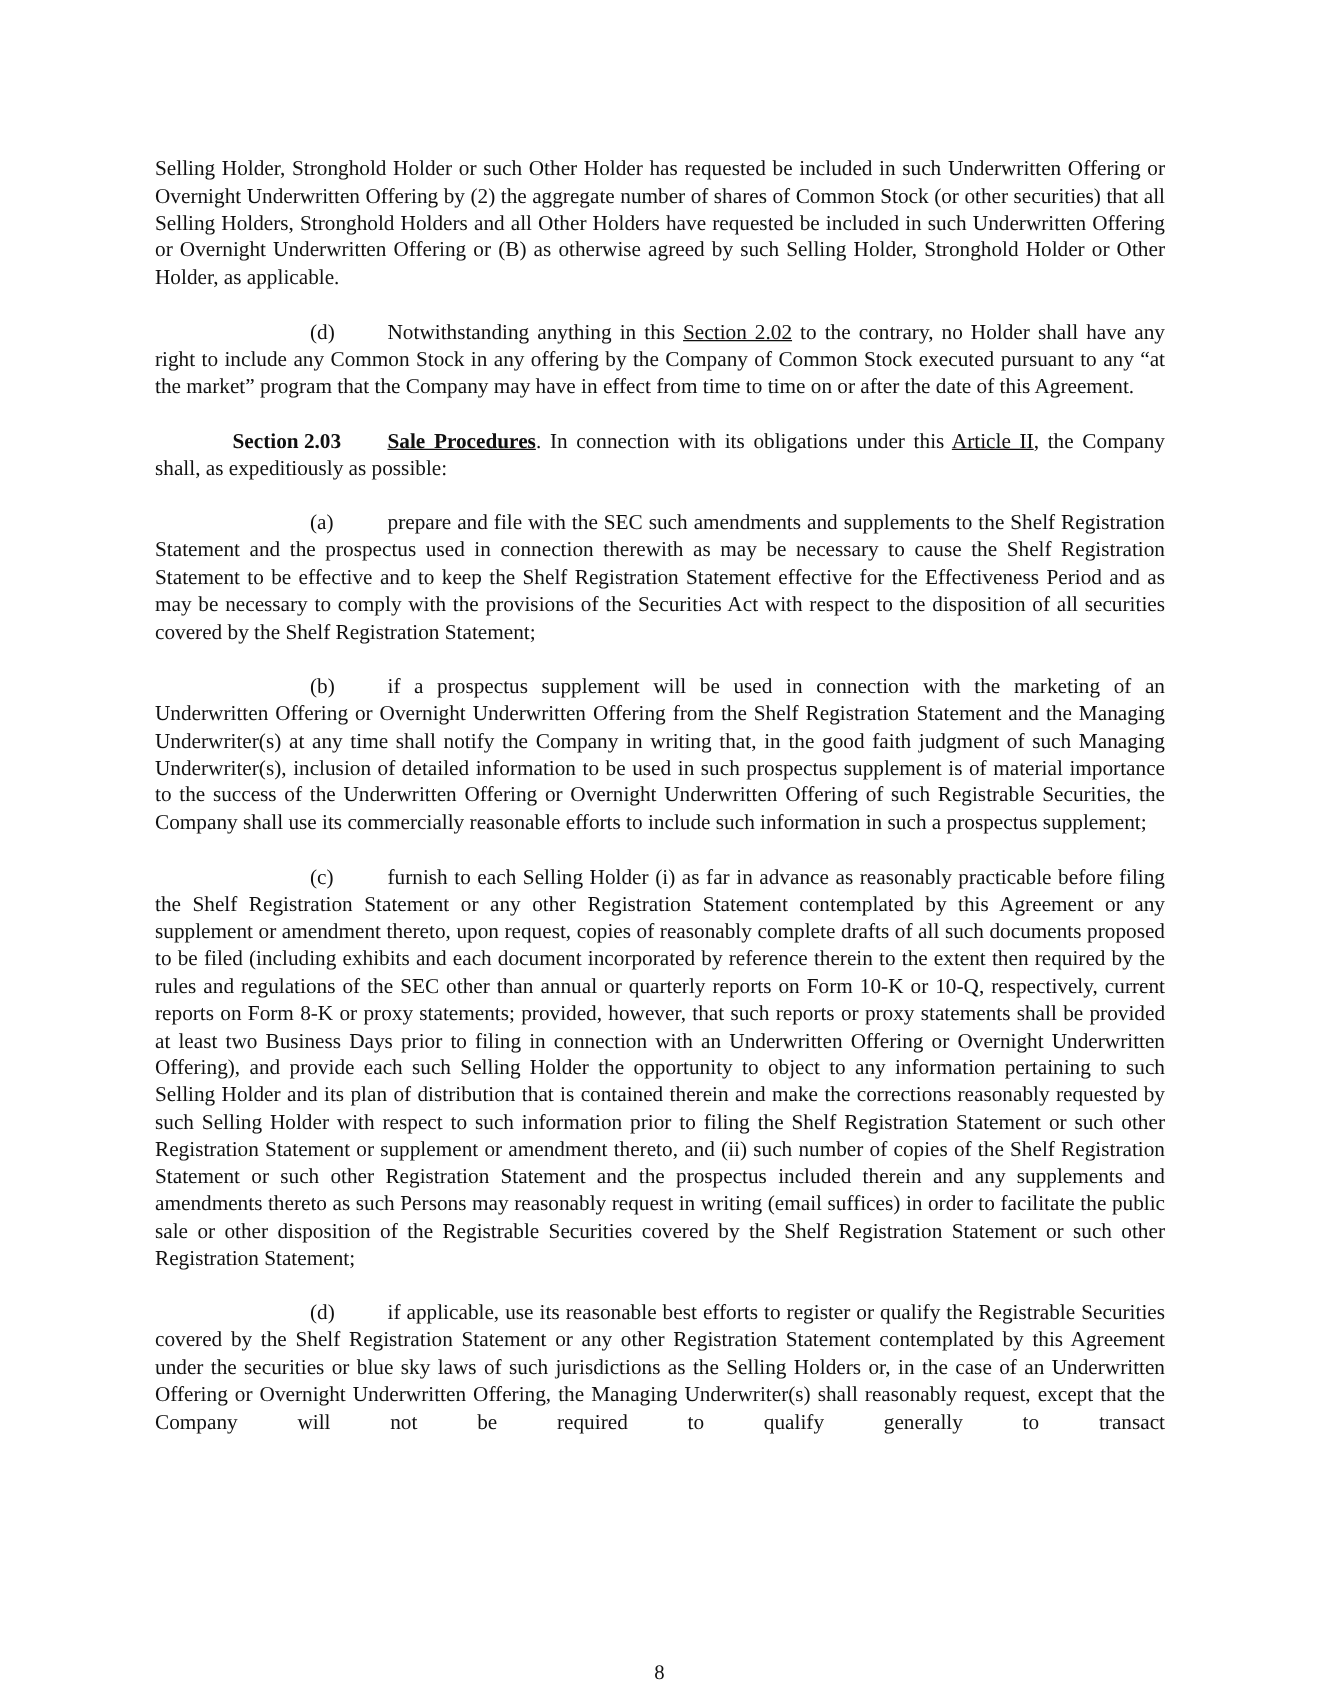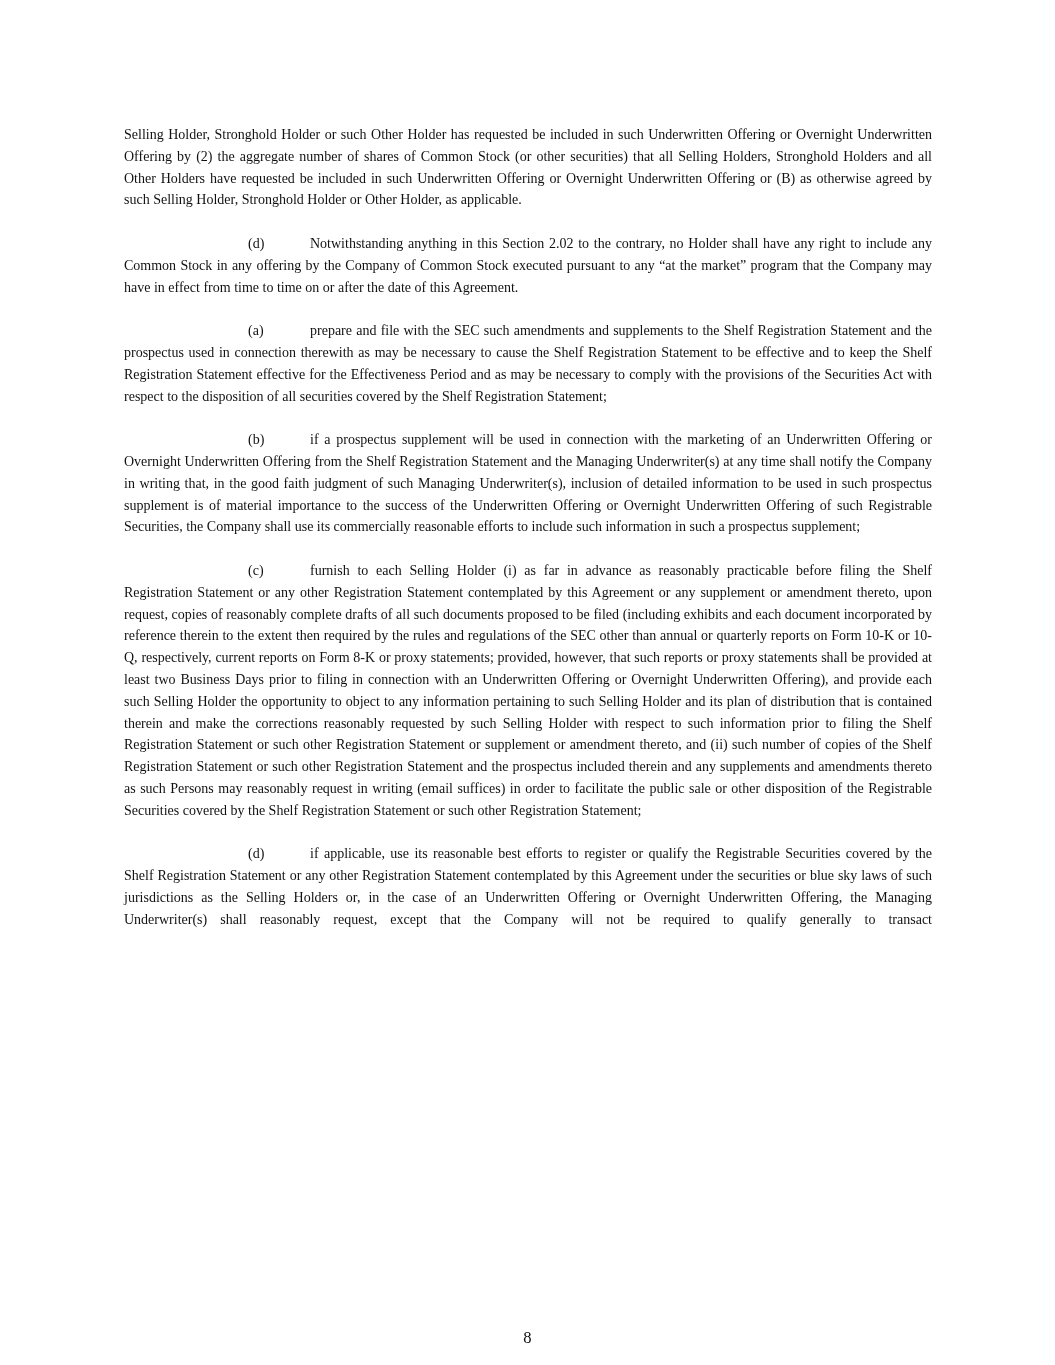--- a/index.html
+++ b/index.html
@@ -13,21 +13,21 @@
     position: relative;
     overflow: hidden;
     font-family: "Liberation Serif", "DejaVu Serif", serif;
     color: #111111;
   }
   .page {
     position: absolute;
     left: 124px;
     top: 124px;
     width: 808px;
-    font-size: 14px;
+    font-size: 17px;
     line-height: 21.8px;
   }
   p {
     margin: 0 0 21.8px 0;
     text-align: justify;
     text-align-last: auto;
   }
   .sub {
     text-indent: 124px;
   }
@@ -43,40 +43,42 @@
     font-weight: bold;
     display: inline-block;
     text-indent: 0;
     width: 124px;
   }
   .sec-title {
     font-weight: bold;
     text-decoration: underline;
   }
   .xref {
+    text-decoration: underline;
   }
   .ital { }
   .page-number {
     position: absolute;
     top: 1328px;
     left: 0;
     width: 1055px;
     text-align: center;
     font-size: 16.6px;
   }
 </style>
 </head>
 <body>
 
 <div class="page">
 
   <p>Selling Holder, Stronghold Holder or such Other Holder has requested be included in such Underwritten Offering or Overnight Underwritten Offering by (2) the aggregate number of shares of Common Stock (or other securities) that all Selling Holders, Stronghold Holders and all Other Holders have requested be included in such Underwritten Offering or Overnight Underwritten Offering or (B) as otherwise agreed by such Selling Holder, Stronghold Holder or Other Holder, as applicable.</p>
 
   <p class="sub"><span class="label">(d)</span><span>Notwithstanding anything in this </span><span class="xref">Section 2.02</span><span> to the contrary, no Holder shall have any right to include any Common Stock in any offering by the Company of Common Stock executed pursuant to any “at the market” program that the Company may have in effect from time to time on or after the date of this Agreement.</span></p>
 
+  <p class="section-p"><span class="sec-num">Section 2.03</span><span class="sec-title">Sale Procedures</span><span>. In connection with its obligations under this </span><span class="xref">Article II</span><span>, the Company shall, as expeditiously as possible:</span></p>
 
   <p class="sub"><span class="label">(a)</span><span>prepare and file with the SEC such amendments and supplements to the Shelf Registration Statement and the prospectus used in connection therewith as may be necessary to cause the Shelf Registration Statement to be effective and to keep the Shelf Registration Statement effective for the Effectiveness Period and as may be necessary to comply with the provisions of the Securities Act with respect to the disposition of all securities covered by the Shelf Registration Statement;</span></p>
 
   <p class="sub"><span class="label">(b)</span><span>if a prospectus supplement will be used in connection with the marketing of an Underwritten Offering or Overnight Underwritten Offering from the Shelf Registration Statement and the Managing Underwriter(s) at any time shall notify the Company in writing that, in the good faith judgment of such Managing Underwriter(s), inclusion of detailed information to be used in such prospectus supplement is of material importance to the success of the Underwritten Offering or Overnight Underwritten Offering of such Registrable Securities, the Company shall use its commercially reasonable efforts to include such information in such a prospectus supplement;</span></p>
 
   <p class="sub"><span class="label">(c)</span><span>furnish to each Selling Holder (i) as far in advance as reasonably practicable before filing the Shelf Registration Statement or any other Registration Statement contemplated by this Agreement or any supplement or amendment thereto, upon request, copies of reasonably complete drafts of all such documents proposed to be filed (including exhibits and each document incorporated by reference therein to the extent then required by the rules and regulations of the SEC other than annual or quarterly reports on Form 10-K or 10-Q, respectively, current reports on Form 8-K or proxy statements; </span><span class="ital">provided</span><span>, </span><span class="ital">however</span><span>, that such reports or proxy statements shall be provided at least two Business Days prior to filing in connection with an Underwritten Offering or Overnight Underwritten Offering), and provide each such Selling Holder the opportunity to object to any information pertaining to such Selling Holder and its plan of distribution that is contained therein and make the corrections reasonably requested by such Selling Holder with respect to such information prior to filing the Shelf Registration Statement or such other Registration Statement or supplement or amendment thereto, and (ii) such number of copies of the Shelf Registration Statement or such other Registration Statement and the prospectus included therein and any supplements and amendments thereto as such Persons may reasonably request in writing (email suffices) in order to facilitate the public sale or other disposition of the Registrable Securities covered by the Shelf Registration Statement or such other Registration Statement;</span></p>
 
   <p class="sub" style="text-align-last: justify;"><span class="label">(d)</span><span>if applicable, use its reasonable best efforts to register or qualify the Registrable Securities covered by the Shelf Registration Statement or any other Registration Statement contemplated by this Agreement under the securities or blue sky laws of such jurisdictions as the Selling Holders or, in the case of an Underwritten Offering or Overnight Underwritten Offering, the Managing Underwriter(s) shall reasonably request, except that the Company will not be required to qualify generally to transact</span></p>
 
 </div>

